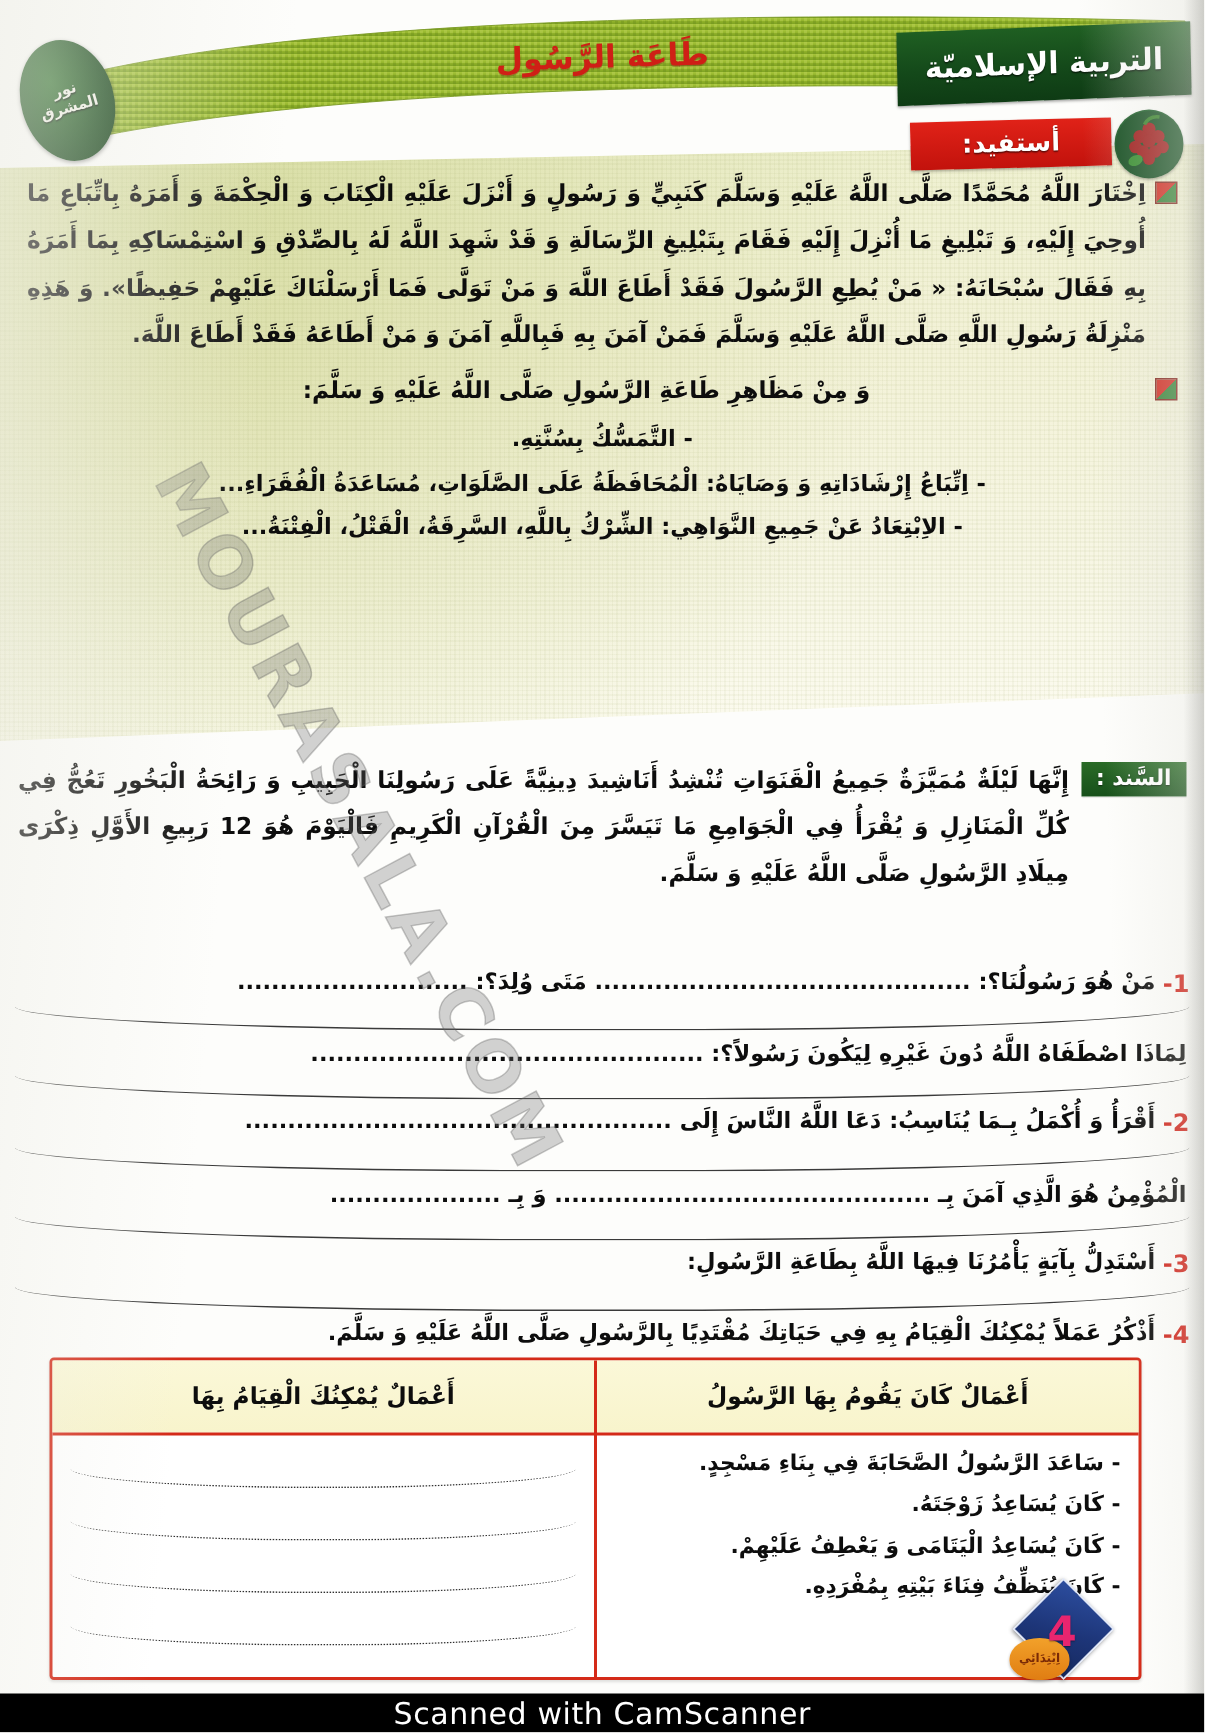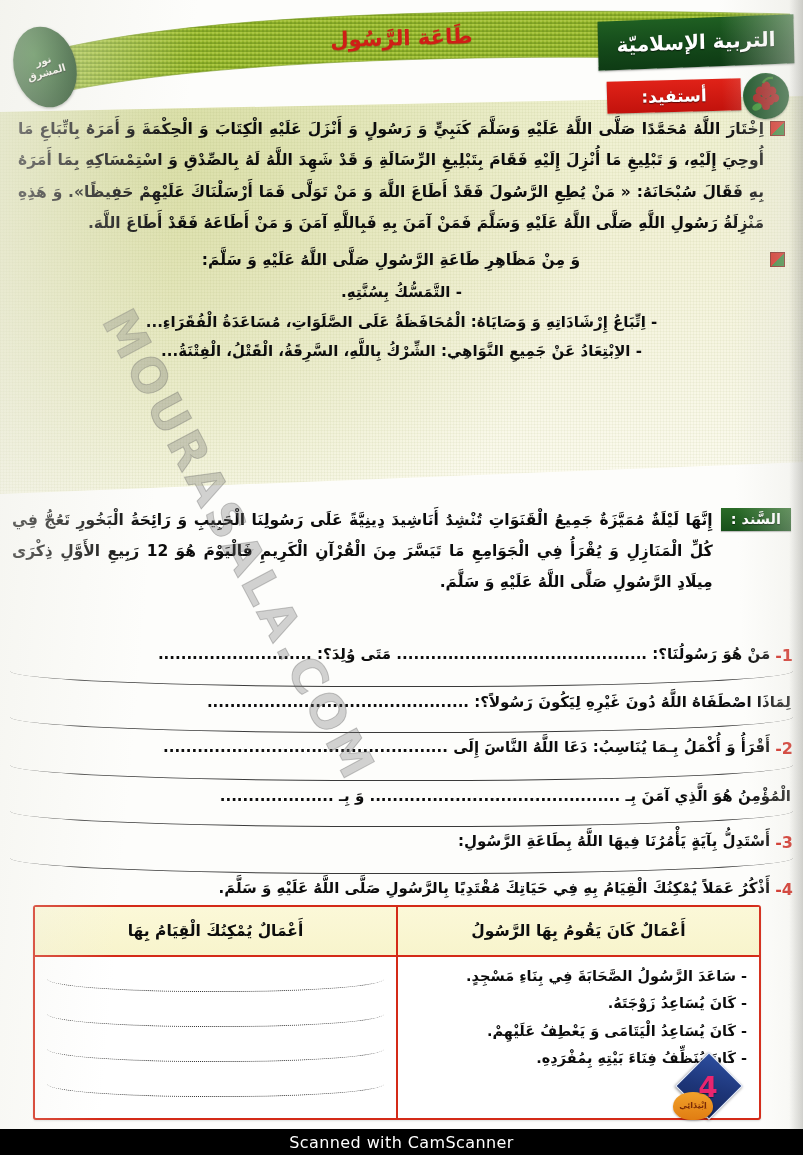--- a/index.html
+++ b/index.html
@@ -438,21 +438,21 @@
     width: 803px;
     height: 26px;
     background: #000000;
     z-index: 50;
     display: flex;
     align-items: center;
     justify-content: center;
   }
   .cam-footer span {
     color: #ffffff;
-    font-size: 16px;
+    font-size: 20px;
     letter-spacing: 0.4px;
     font-family: "DejaVu Sans", "Liberation Sans", sans-serif;
   }
 </style>
 </head>
 <body>
 
 <div id="page">
 
   <div class="header-wrap">

